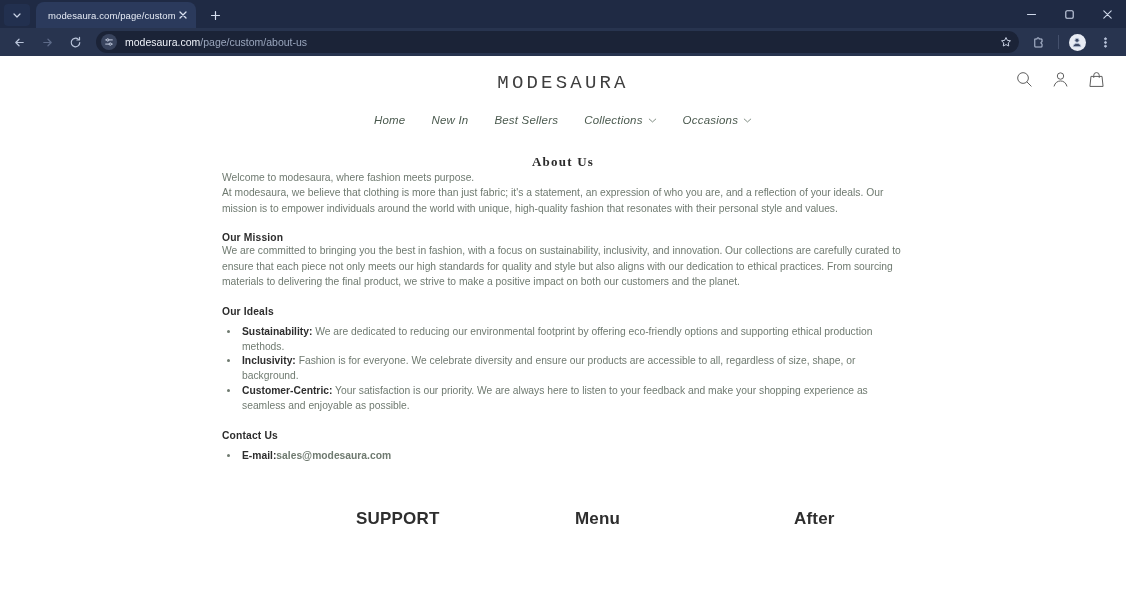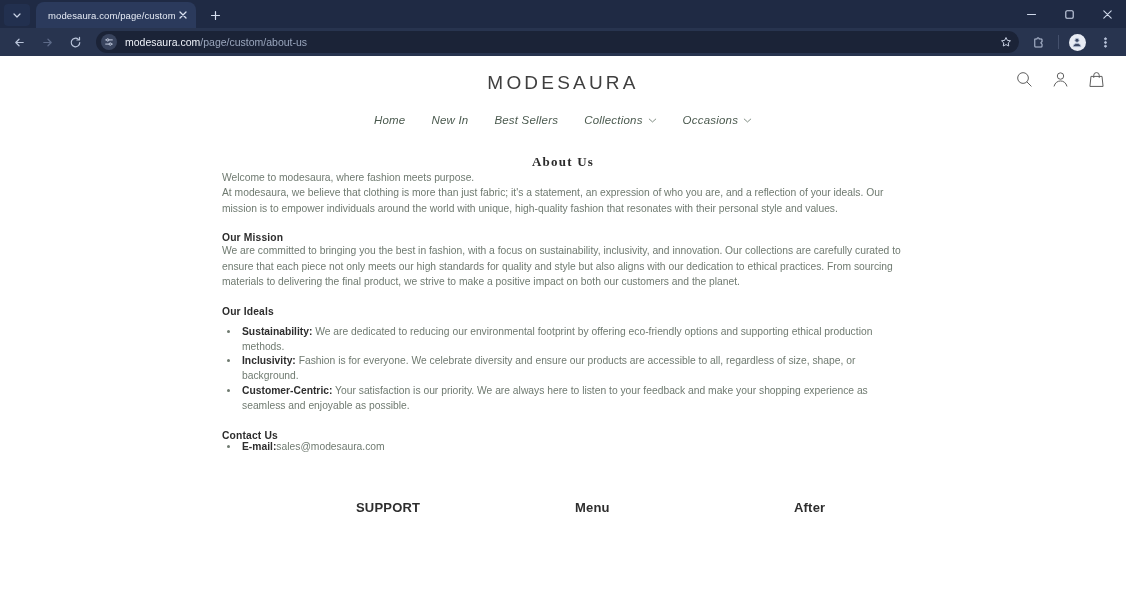--- a/index.html
+++ b/index.html
@@ -107,21 +107,21 @@
     flex: 1; background: #ffffff; overflow: hidden;
     position: relative;
   }
 
   
   .site-header {
     position: relative; padding-top: 16px;
   }
   .logo {
     text-align: center; font-size: 19px; color: #3f3f3f;
-    letter-spacing: 3.2px; font-family: Liberation Sans, sans-serif;
+    letter-spacing: 3.2px; font-family: Liberation Mono, monospace;
     font-weight: 400;
   }
   .header-icons {
     position: absolute; right: 20px; top: 14px;
     display: flex; align-items: center; gap: 17px;
   }
   .header-icons .hicon { width: 19px; height: 19px; display: block; }
   .header-icons svg { stroke: #5d5d5d; }
 
   .nav {
@@ -148,35 +148,35 @@
   .sub-head {
     font-size: 10.3px; color: #2d2d2d; font-weight: bold;
     margin-top: 16px; letter-spacing: .15px;
   }
   ul.ideals { margin-top: 8px; padding-left: 18px; }
   ul.ideals li {
     font-size: 10.3px; color: #6f7a70; line-height: 1.45;
     list-style: disc; padding-left: 2px;
   }
   ul.ideals li b { color: #2d2d2d; }
-  ul.contact { padding-left: 18px; }
+  ul.contact { margin-top: 9px; padding-left: 18px; font-weight: bold; }
   ul.contact li {
     font-size: 10.3px; color: #6f7a70; list-style: disc; padding-left: 2px;
   }
   ul.contact li b { color: #2d2d2d; }
 
   
   .footer {
     margin-top: 48px; display: flex;
     padding: 0 200px 0 356px; gap: 0;
   }
   .fcol { width: 219px; }
   .fcol:last-child { width: auto; }
   .fcol-title {
-    font-size: 13px; font-weight: bold; color: #2e2e2e;
+    font-size: 17px; font-weight: bold; color: #2e2e2e;
     letter-spacing: .2px; margin-bottom: 18px;
   }
 </style>
 </head>
 <body>
 
 <div class="browser">
 
   <div class="tabstrip">
     <div class="tab-dropdown">

